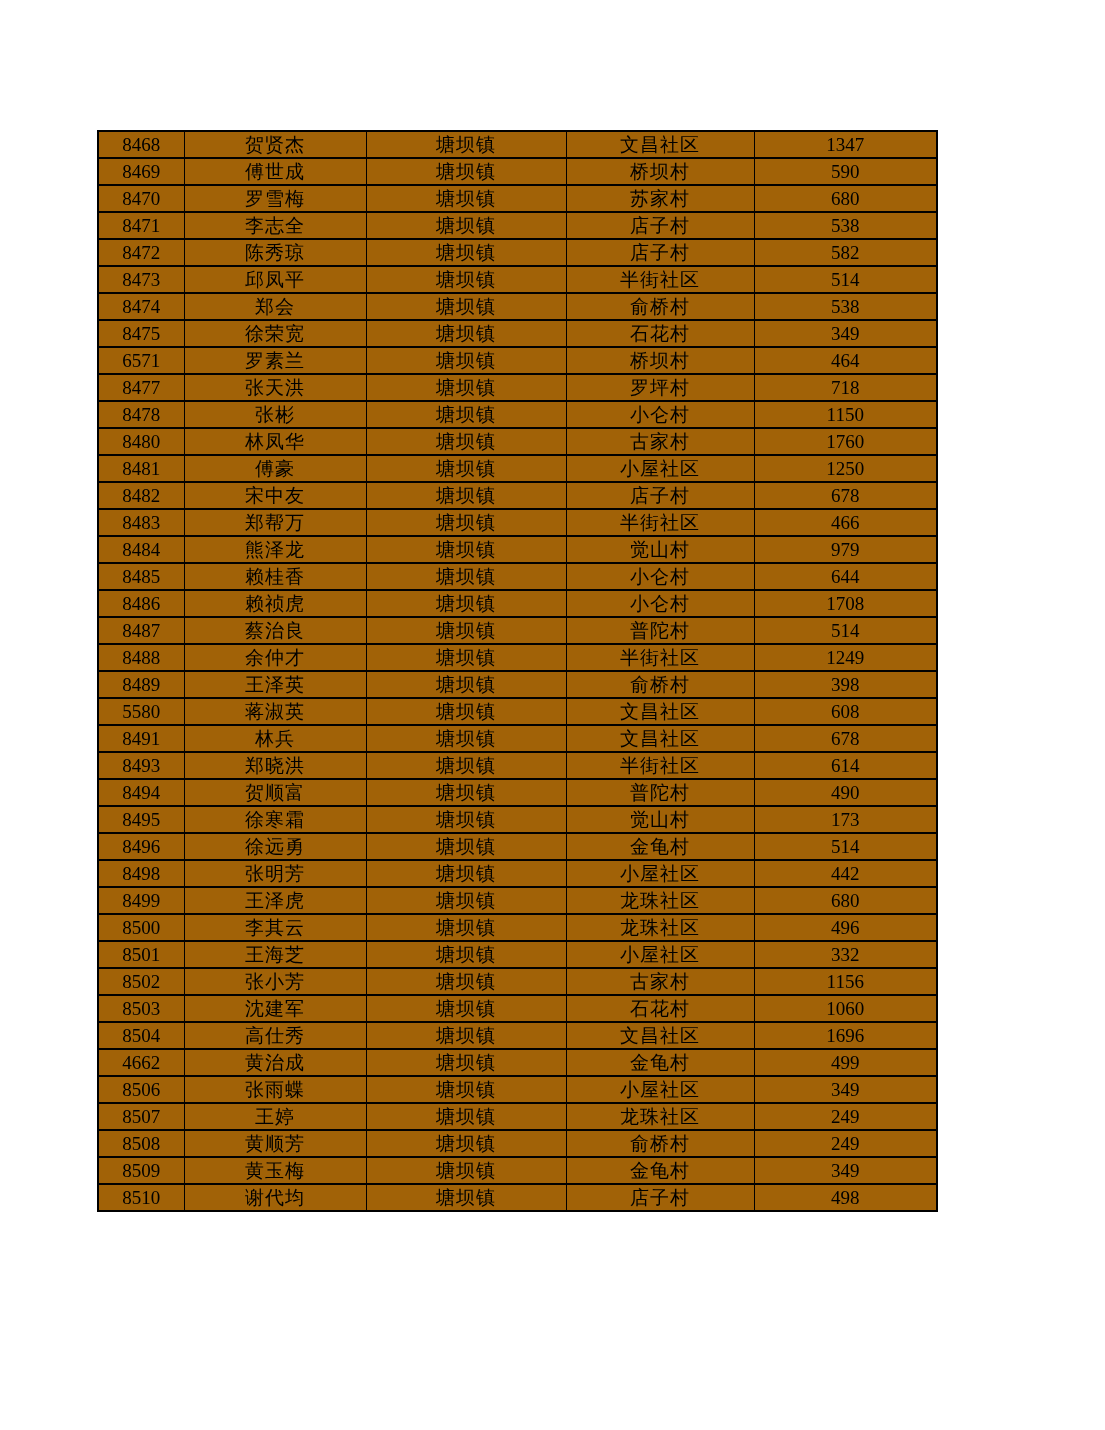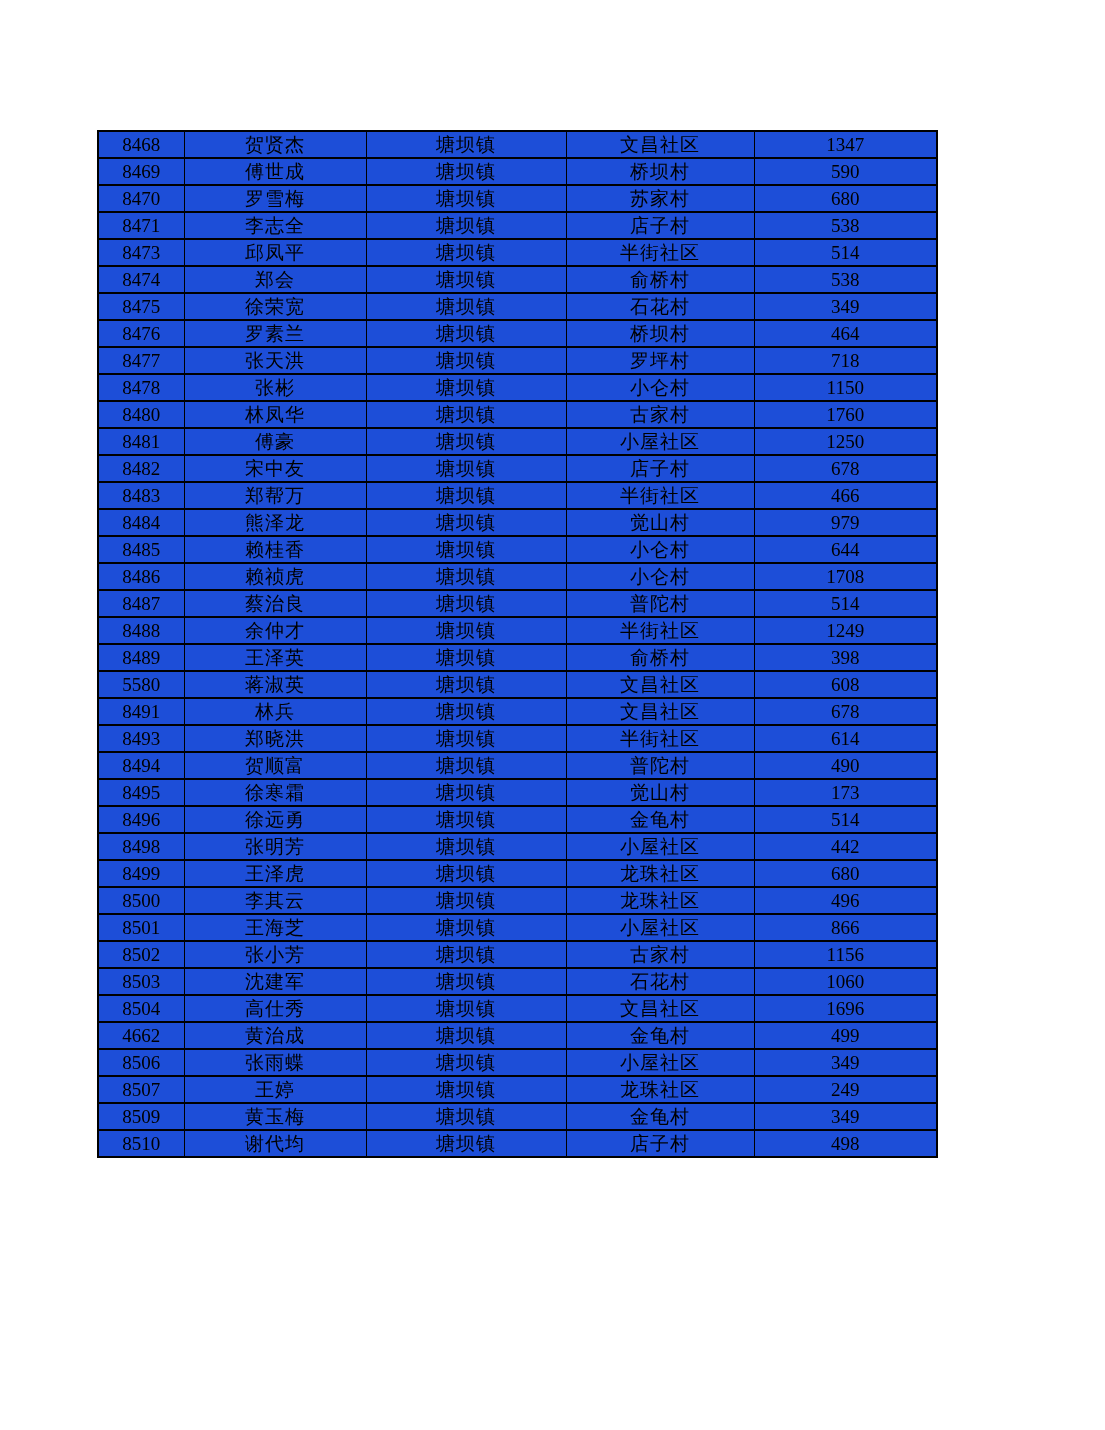--- a/index.html
+++ b/index.html
@@ -16,21 +16,21 @@
   }
   .table-wrap {
     position: absolute;
     left: 97px;
     top: 130px;
   }
   table.records {
     border-collapse: collapse;
     table-layout: fixed;
     width: 839px;
-    background: #1d4ed8;
+    background: #a16207;
   }
   table.records td {
     height: 25px;
     padding: 0;
     text-align: center;
     vertical-align: middle;
     font-size: 19px;
     line-height: 25px;
     border-left: 1px solid #000000;
     border-right: 1px solid #000000;
@@ -82,20 +82,27 @@
           <td>680</td>
         </tr>
         <tr>
           <td>8471</td>
           <td class="zh">李志全</td>
           <td class="zh">塘坝镇</td>
           <td class="zh">店子村</td>
           <td>538</td>
         </tr>
         <tr>
+          <td>8472</td>
+          <td class="zh">陈秀琼</td>
+          <td class="zh">塘坝镇</td>
+          <td class="zh">店子村</td>
+          <td>582</td>
+        </tr>
+        <tr>
           <td>8473</td>
           <td class="zh">邱凤平</td>
           <td class="zh">塘坝镇</td>
           <td class="zh">半街社区</td>
           <td>514</td>
         </tr>
         <tr>
           <td>8474</td>
           <td class="zh">郑会</td>
           <td class="zh">塘坝镇</td>
@@ -103,21 +110,21 @@
           <td>538</td>
         </tr>
         <tr>
           <td>8475</td>
           <td class="zh">徐荣宽</td>
           <td class="zh">塘坝镇</td>
           <td class="zh">石花村</td>
           <td>349</td>
         </tr>
         <tr>
-          <td>8476</td>
+          <td>6571</td>
           <td class="zh">罗素兰</td>
           <td class="zh">塘坝镇</td>
           <td class="zh">桥坝村</td>
           <td>464</td>
         </tr>
         <tr>
           <td>8477</td>
           <td class="zh">张天洪</td>
           <td class="zh">塘坝镇</td>
           <td class="zh">罗坪村</td>
@@ -261,21 +268,21 @@
           <td class="zh">李其云</td>
           <td class="zh">塘坝镇</td>
           <td class="zh">龙珠社区</td>
           <td>496</td>
         </tr>
         <tr>
           <td>8501</td>
           <td class="zh">王海芝</td>
           <td class="zh">塘坝镇</td>
           <td class="zh">小屋社区</td>
-          <td>866</td>
+          <td>332</td>
         </tr>
         <tr>
           <td>8502</td>
           <td class="zh">张小芳</td>
           <td class="zh">塘坝镇</td>
           <td class="zh">古家村</td>
           <td>1156</td>
         </tr>
         <tr>
           <td>8503</td>
@@ -303,20 +310,27 @@
           <td class="zh">张雨蝶</td>
           <td class="zh">塘坝镇</td>
           <td class="zh">小屋社区</td>
           <td>349</td>
         </tr>
         <tr>
           <td>8507</td>
           <td class="zh">王婷</td>
           <td class="zh">塘坝镇</td>
           <td class="zh">龙珠社区</td>
+          <td>249</td>
+        </tr>
+        <tr>
+          <td>8508</td>
+          <td class="zh">黄顺芳</td>
+          <td class="zh">塘坝镇</td>
+          <td class="zh">俞桥村</td>
           <td>249</td>
         </tr>
         <tr>
           <td>8509</td>
           <td class="zh">黄玉梅</td>
           <td class="zh">塘坝镇</td>
           <td class="zh">金龟村</td>
           <td>349</td>
         </tr>
         <tr>

